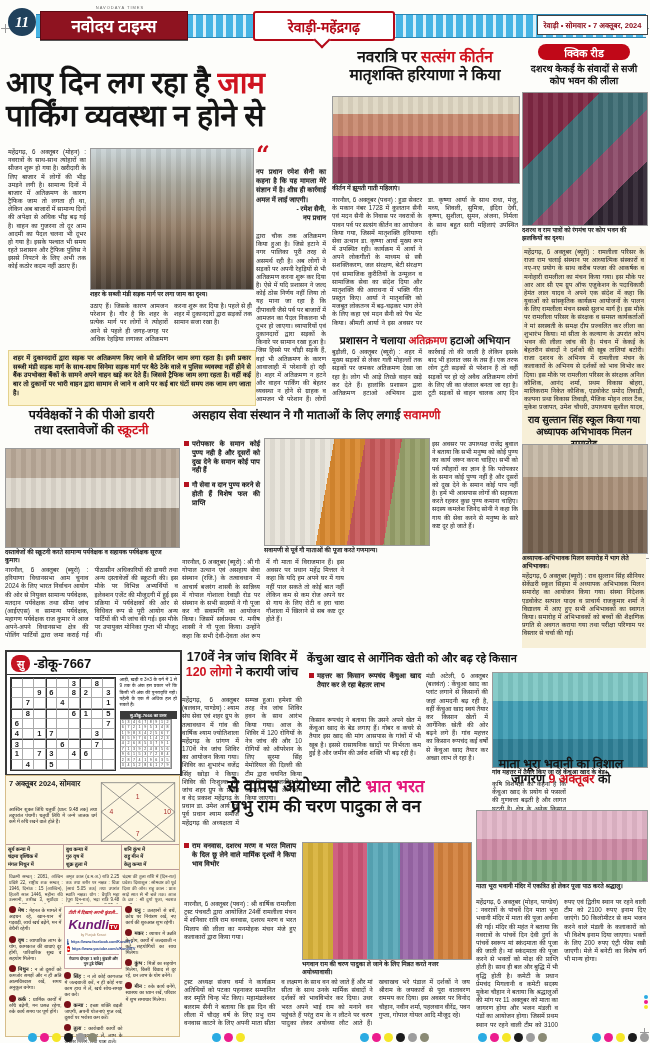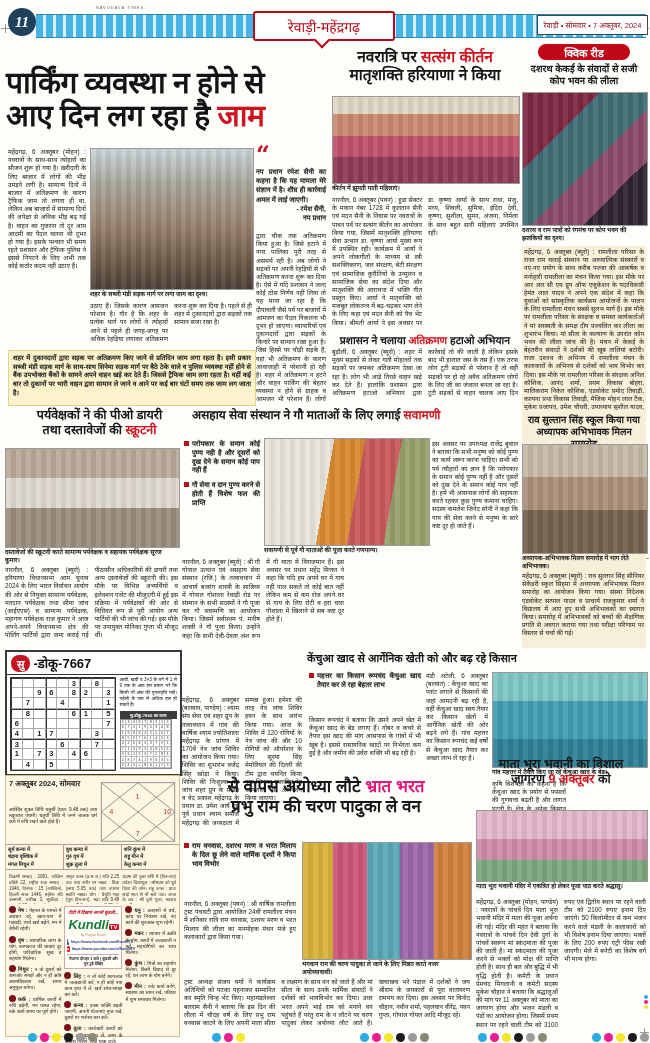--- a/index.html
+++ b/index.html
@@ -8,24 +8,24 @@
   .abs{position:absolute;}
   
   .cyanbar{background:repeating-linear-gradient(90deg,#46b4e4 0 7px,#d9f0fa 7px 10px);
            border-top:1px solid #2a86b4;border-bottom:1px solid #2a86b4;}
   .pagenum{width:28px;height:28px;border-radius:50%;background:#20415c;color:#fff;
            font-family:"Liberation Serif",serif;font-style:italic;font-weight:bold;
            font-size:15px;display:flex;align-items:center;justify-content:center;}
   .masthead{background:#8e1320;color:#fff;display:flex;align-items:center;justify-content:center;
             font-weight:bold;font-size:17px;border:1px solid #5d0a13;box-shadow:0 1px 0 #555;}
   .brandsmall{font-size:4px;letter-spacing:1px;color:#666;}
-  .edbadge{background:#fff;border:2px solid #b40a18;color:#b40a18;font-weight:normal;font-size:14px;
+  .edbadge{background:#fff;border:2px solid #b40a18;color:#b40a18;font-weight:bold;font-size:14px;
            display:flex;align-items:center;justify-content:center;border-radius:3px;}
   .edtab{width:10px;height:10px;background:#fff;border-right:2px solid #b40a18;border-bottom:2px solid #b40a18;transform:rotate(45deg);}
-  .datebox{background:#fff;border:1px solid #444;color:#8e1320;font-weight:normal;font-size:7.5px;
+  .datebox{background:#fff;border:1px solid #444;color:#8e1320;font-weight:bold;font-size:7.5px;
            display:flex;align-items:center;justify-content:center;}
   .cropmark{width:9px;height:9px;}
   .cropmark:before{content:"";position:absolute;left:4px;top:0;width:1px;height:9px;background:#999;}
   .cropmark:after{content:"";position:absolute;left:0;top:4px;width:9px;height:1px;background:#999;}
   
   .kickerwrap{background:#9b9b9b;}
   .kicker{width:100%;height:100%;background:linear-gradient(#d21425,#93101c);
           clip-path:polygon(7% 0,93% 0,100% 100%,0 100%);color:#fff;font-weight:bold;font-size:11px;
           display:flex;align-items:center;justify-content:center;}
   .hl-xl{font-weight:800;font-size:30px;line-height:1.1;color:#141414;letter-spacing:-0.5px;white-space:nowrap;}
@@ -87,21 +87,21 @@
   #planets{display:flex;border-top:1px solid #b99;border-bottom:1px solid #b99;}
   .pcol{flex:1;border-right:1px solid #b99;padding:1px 2px;font-size:5.1px;font-weight:bold;line-height:1.45;color:#1a1a1a;}
   .pcol:last-child{border-right:none;}
   #panchang{display:flex;gap:3px;}
   .pancol{flex:1;font-size:4.5px;line-height:1.3;color:#333;text-align:justify;}
   .zentry{font-size:4.8px;line-height:1.28;color:#222;margin-bottom:3px;text-align:justify;}
   .zentry b{font-size:5.2px;}
   .zicon{display:inline-block;width:7px;height:7px;border-radius:50%;background:#7a1118;margin-right:2px;vertical-align:-1px;}
   .adbox{border:1px solid #caa;background:#fffdf6;padding:2px;text-align:center;}
   .adhead{font-size:4.6px;color:#c01020;font-style:italic;font-weight:bold;}
-  .adbrand{color:#15803d;font-weight:800;font-style:italic;font-size:13px;line-height:1;}
+  .adbrand{color:#701a75;font-weight:800;font-style:italic;font-size:13px;line-height:1;}
   .adtv{font-size:6px;background:#c8101e;color:#fff;padding:0 1px;border-radius:1px;font-style:normal;}
   .adby{font-size:3.4px;color:#a86;}
   .adline{display:flex;align-items:center;gap:2px;margin-top:1.5px;}
   .fbic{width:6px;height:6px;background:#3b5998;color:#fff;font-size:4.5px;font-weight:bold;
         display:flex;align-items:center;justify-content:center;border-radius:1px;}
   .ytic{width:7px;height:5.5px;background:#d00;color:#fff;font-size:3.2px;
         display:flex;align-items:center;justify-content:center;border-radius:1.5px;}
   .adurl{font-size:3.6px;color:#1a3a8c;font-weight:bold;}
   .adtag{font-size:4px;font-weight:bold;color:#222;border-top:0.5px solid #caa;margin-top:2px;padding-top:1px;}
   
@@ -119,31 +119,34 @@
   <div class="abs cropmark" style="left:1px;top:24px"></div>
   <div class="abs cropmark" style="left:640px;top:24px"></div>
   <div class="abs cropmark" style="left:640px;top:554px"></div>
   <div class="abs cropmark" style="left:640px;top:1028px"></div>
 
   <div class="abs cyanbar" style="left:36px;top:14px;width:610px;height:22px"></div>
   <div class="abs pagenum" style="left:8px;top:8px">
       <span>11</span>
     </div>
   <div class="abs brandsmall" style="left:60px;top:5px;width:120px;text-align:center">NAVODAYA TIMES</div>
+  <div class="abs masthead" style="left:40px;top:11px;width:146px;height:27px">
+      <span>नवोदय टाइम्स</span>
+    </div>
   <div class="abs edbadge" style="left:253px;top:11px;width:138px;height:26px">
       <span>रेवाड़ी-महेंद्रगढ़</span>
     </div>
   <div class="abs edtab" style="left:316px;top:34px"></div>
   <div class="abs datebox" style="left:537px;top:15px;width:109px;height:18px">
       <span>रेवाड़ी • सोमवार • 7 अक्तूबर, 2024</span>
     </div>
 
   <div class="abs hl-xl" style="left:6px;top:66px;width:322px">
+    <div><span>आए दिन लग रहा है </span><span class="red">जाम</span></div>
     <div><span>पार्किंग व्यवस्था न होने से</span></div>
-    <div><span>आए दिन लग रहा है </span><span class="red">जाम</span></div>
   </div>
   <div class="abs bodytxt" style="left:8px;top:148px;width:78px;height:198px">महेंद्रगढ़, 6 अक्तूबर (मोहन) : नवरात्रों के साथ-साथ त्योहारों का सीजन शुरू हो गया है। खरीदारी के लिए बाजार में लोगों की भीड़ उमड़ने लगी है। सामान्य दिनों में बाजार में अतिक्रमण के कारण ट्रैफिक जाम तो लगता ही था, लेकिन अब बाजारों में सामान्य दिनों की अपेक्षा से अधिक भीड़ बढ़ गई है। वाहन का गुजरना तो दूर आम आदमी का पैदल चलना भी दूभर हो गया है। इसके पश्चात भी समय रहते प्रशासन और ट्रैफिक पुलिस ने इससे निपटने के लिए अभी तक कोई कठोर कदम नहीं उठाए हैं।</div>
   <div class="abs photo ph-traffic" style="left:90px;top:148px;width:162px;height:140px"></div>
   <div class="abs caption" style="left:90px;top:290px;width:162px;height:9px">शहर के सब्जी मंडी सड़क मार्ग पर लगा जाम का दृश्य।</div>
   <div class="abs bodytxt cols2" style="left:90px;top:302px;width:162px;height:44px">उठाए हैं। जिसके कारण आमजन परेशान है। गौर है कि शहर के प्रत्येक मार्ग पर लोगों ने त्योहारों आने से पहले ही जगह-जगह पर अधिक रेहड़िया लगाकर अतिक्रमण करना शुरू कर दिया है। पहले से ही शहर में दुकानदारों द्वारा सड़कों तक सामान सजा रखा है।</div>
   <div class="abs" style="left:256px;top:148px;width:70px;height:80px">
     <span class="qmark">“</span>
     <div class="quotetxt">नप प्रधान रमेश सैनी का कहना है कि यह मामला मेरे संज्ञान में है। शीघ्र ही कार्रवाई अमल में लाई जाएगी।</div>
     <div class="qattrib">
       <div>- रमेश सैनी,</div>
@@ -165,21 +168,21 @@
   </div>
   <div class="abs bodytxt cols2" style="left:332px;top:348px;width:186px;height:56px">बुड़ौली, 6 अक्तूबर (ब्यूरो) : शहर में मुख्य सड़कों से लेकर गली मोहल्लों तक सड़कों पर जमकर अतिक्रमण देखा जा रहा है। लोग भी आड़े तिरछे वाहन खड़े कर देते हैं। हालांकि प्रशासन द्वारा अतिक्रमण हटाओ अभियान द्वारा कार्रवाई तो की जाती है लेकिन इसके बाद भी हालात जस के तस हैं। एक तरफ लोग टूटी सड़कों से परेशान हैं तो वहीं सड़कों पर हो रहे अवैध अतिक्रमण लोगों के लिए जी का जंजाल बनता जा रहा है। टूटी सड़कों से वाहन चालक आए दिन चोटिल हो रहे हैं। वहीं सड़कों पर लगे आड़े तिरछे वाहन जमकर सुर्खियां बटोर रहे हैं। प्रशासन द्वारा शहर में जगह-जगह सिटी कंट्रोल स्टाफ तैनात किया गया।</div>
 
   <div class="abs cream" style="left:522px;top:246px;width:124px;height:402px"></div>
   <div class="abs qrbadge" style="left:538px;top:44px;width:92px;height:16px">क्विक रीड</div>
   <div class="abs hl-xs" style="left:522px;top:63px;width:124px">दशरथ केकई के संवादों से सजी कोप भवन की लीला</div>
   <div class="abs photo ph-stage" style="left:522px;top:92px;width:124px;height:132px" actable="false"></div>
   <div class="abs caption" style="left:522px;top:226px;width:124px;height:18px">दशरथ व राम पात्रों को रंगमंच पर कोप भवन की झलकियों का दृश्य।</div>
   <div class="abs bodytxt" style="left:524px;top:248px;width:120px;height:162px">महेंद्रगढ़, 6 अक्तूबर (ब्यूरो) : रामलीला परिसर के राजा राम चलाई संस्थान पर आध्यात्मिक संस्कारों व नए-नए प्रयोग के साथ करीब पज्जा की आकर्षक व मनोहारी रामलीला का मंचन किया गया। इस मौके पर आर आर सी एम ग्रुप ऑफ एजुकेशन के पदाधिकारी हेमंत लाल यादव ने अपने एक संदेश में कहा कि युवाओं को सांस्कृतिक कार्यक्रम आयोजनों के पालन के लिए रामलीला मंचन सबसे सुलभ मार्ग है। इस मौके पर रामलीला परिसर के संरक्षक व समस्त कार्यकर्ताओं ने मां सरस्वती के समक्ष दीप प्रज्वलित कर लीला का शुभारंभ किया। मां सीता के कल्याण के उपरांत कोप भवन की लीला जांच की है। मंचन में केकई के बेहतरीन संवादों ने दर्शकों की खूब तालियां बटोरी। राजा दशरथ के अभिनय में रामलीला मंचन के कलाकारों के अभिनय से दर्शकों को भाव विभोर कर दिया। इस मौके पर रामलीला परिसर के संरक्षक अनिल कौशिक, आनंद शर्मा, प्रथम विकास बोहरा, मालिकराम निकेत कौशिक, एडवोकेट प्रमोद तिवाड़ी, कल्पना प्रथा विकास तिवाड़ी, मैजिक मोहन लाल टैंक, मुकेश प्रजापत, उमेश चौधरी, उपाध्याय सुशील यादव, प्रवीण शर्मा, सोनू पंचोली, गौरव बोहरा, सुरेश पंचोली, शरद कौशिक, दलीप शर्मा, प्रदीप गौड़, राहुल शर्मा, गौरव तिवाड़ी, अभिषेक शर्मा, कमल शर्मा, वीर सिंह, योगेश, हर्ष पंचोली, गैनिक, ज्योति, बिट्टू, जिंदे पंकज वर्ग उपस्थित थे।</div>
 
-  <div class="abs hl-s" style="left:13px;top:408px;width:173px">
+  <div class="abs hl-s" style="left:5px;top:408px;width:173px">
     <div><span>पर्यवेक्षकों ने की पीओ डायरी</span></div>
     <div><span>तथा दस्तावेजों की </span><span class="red">स्क्रूटनी</span></div>
   </div>
   <div class="abs photo ph-scrutiny" style="left:5px;top:448px;width:173px;height:98px"></div>
   <div class="abs caption" style="left:5px;top:548px;width:173px;height:16px">दस्तावेजों की स्क्रूटनी करते सामान्य पर्यवेक्षक व सहायक पर्यवेक्षक सूरज कुमार।</div>
   <div class="abs bodytxt cols2" style="left:5px;top:566px;width:173px;height:80px">नारनौल, 6 अक्तूबर (ब्यूरो) : हरियाणा विधानसभा आम चुनाव 2024 के लिए भारत निर्वाचन आयोग की ओर से नियुक्त सामान्य पर्यवेक्षक, मतदान पर्यवेक्षक तथा सीमा जांच (आईएएस) व सामान्य पर्यवेक्षक, महागण पर्यवेक्षक राज कुमार ने आज अपने-अपने विधानसभा क्षेत्र की पोलिंग पार्टियों द्वारा जमा कराई गई पीठासीन अधिकारियों की डायरी तथा अन्य दस्तावेजों की स्क्रूटनी की। इस मौके पर विभिन्न अभ्यर्थियों व इलेक्शन एजेंट की मौजूदगी में हुई इस प्रक्रिया में पर्यवेक्षकों की ओर से विधिवत रूप से पूरी आयोग अन्य पार्टियों की भी जांच की गई। इस मौके पर उपायुक्त मोनिका गुप्ता भी मौजूद थीं।</div>
 
   <div class="abs" style="left:192px;top:406px;width:345px;font-weight:700;font-size:12px;color:#161616;white-space:nowrap">
     <span>असहाय सेवा संस्थान ने गौ माताओं के लिए लगाई </span><span class="red">सवामणी</span>
   </div>
@@ -378,20 +381,24 @@
             <div class="acell">8</div>
             <div class="acell">6</div>
             <div class="acell">1</div>
             <div class="acell">7</div>
             <div class="acell">9</div>
           </div>
       </div>
     </div>
   </div>
 
+  <div class="abs hl-s" style="left:182px;top:650px;width:120px">
+    <div>170वें नेत्र जांच शिविर में</div>
+    <div><span class="red">120 लोगो</span><span> ने करायी जांच</span></div>
+  </div>
   <div class="abs bodytxt cols2" style="left:182px;top:696px;width:120px;height:136px">महेंद्रगढ़, 6 अक्तूबर (बलवान, पाण्डेय) : श्याम संघ सेवा एवं शहर ग्रुप के तत्वावधान में गांव की वार्षिक श्याम ज्योतिशाला महेंद्रगढ़ के प्रांगण में 170वें नेत्र जांच शिविर का आयोजन किया गया। शिविर का शुभारंभ वजेंद्र सिंह खोड़ा ने किया। शिविर की निःशुल्क नेत्र जांच शहर ग्रुप के प्रधान व वेद प्रकाश महेंद्रगढ़ के प्रधान डा. उमेश आर्य एवं पूर्व प्रधान श्याम समाज महेंद्रगढ़ की अध्यक्षता में सम्पन्न हुआ। हमेशा की तरह नेत्र जांच शिविर हवन के साथ आरंभ किया गया। आज के शिविर में 120 रोगियों के नेत्र जांच की और 10 रोगियों को ऑपरेशन के लिए सूरमा सिंह मेमोरियल की दिल्ली की टीम द्वारा चयनित किया गया जिनका राजकीय नेत्र अस्पताल में ऑपरेशन किया जाएगा।</div>
 
   <div class="abs" style="left:307px;top:650px;width:339px;font-weight:800;font-size:11px;color:#161616;white-space:nowrap">केंचुआ खाद से आर्गेनिक खेती को और बढ़ रहे किसान</div>
   <div class="abs bullet" style="left:309px;top:672px;width:112px">
     <span class="bsq"></span>
       <span>महत्तर का किसान रूपचंद केंचुआ खाद तैयार कर ले रहा बेहतर लाभ</span>
   </div>
   <div class="abs bodytxt" style="left:309px;top:716px;width:112px;height:116px">किसान रूपचंद ने बताया कि उसने अपने खेत में केंचुआ खाद के बेड लगाए हैं। गोबर व कचरे से तैयार इस खाद की मांग आसपास के गांवों में भी खूब है। इससे रासायनिक खादों पर निर्भरता कम हुई है और जमीन की उर्वरा शक्ति भी बढ़ रही है।</div>
   <div class="abs bodytxt" style="left:426px;top:672px;width:62px;height:160px">मंडी अटेली, 6 अक्तूबर (बलवंत) : केंचुआ खाद का प्लांट लगाने से किसानों की जहां आमदनी बढ़ रही है, वहीं केंचुआ खाद स्वयं तैयार कर किसान खेतों में आर्गेनिक खेती की ओर बढ़ने लगे हैं। गांव महत्तर का किसान रूपचंद कई वर्षों से केंचुआ खाद तैयार कर अच्छा लाभ ले रहा है।</div>
   <div class="abs photo ph-pond" style="left:492px;top:672px;width:154px;height:94px"></div>

